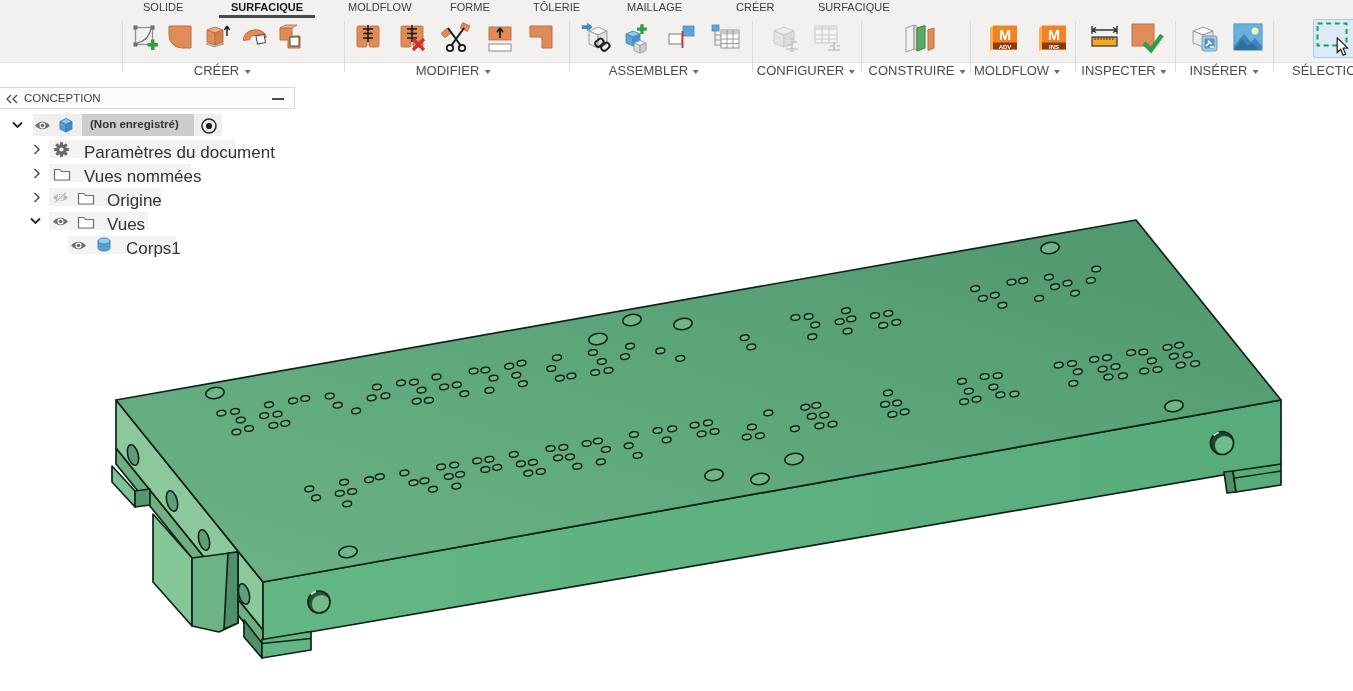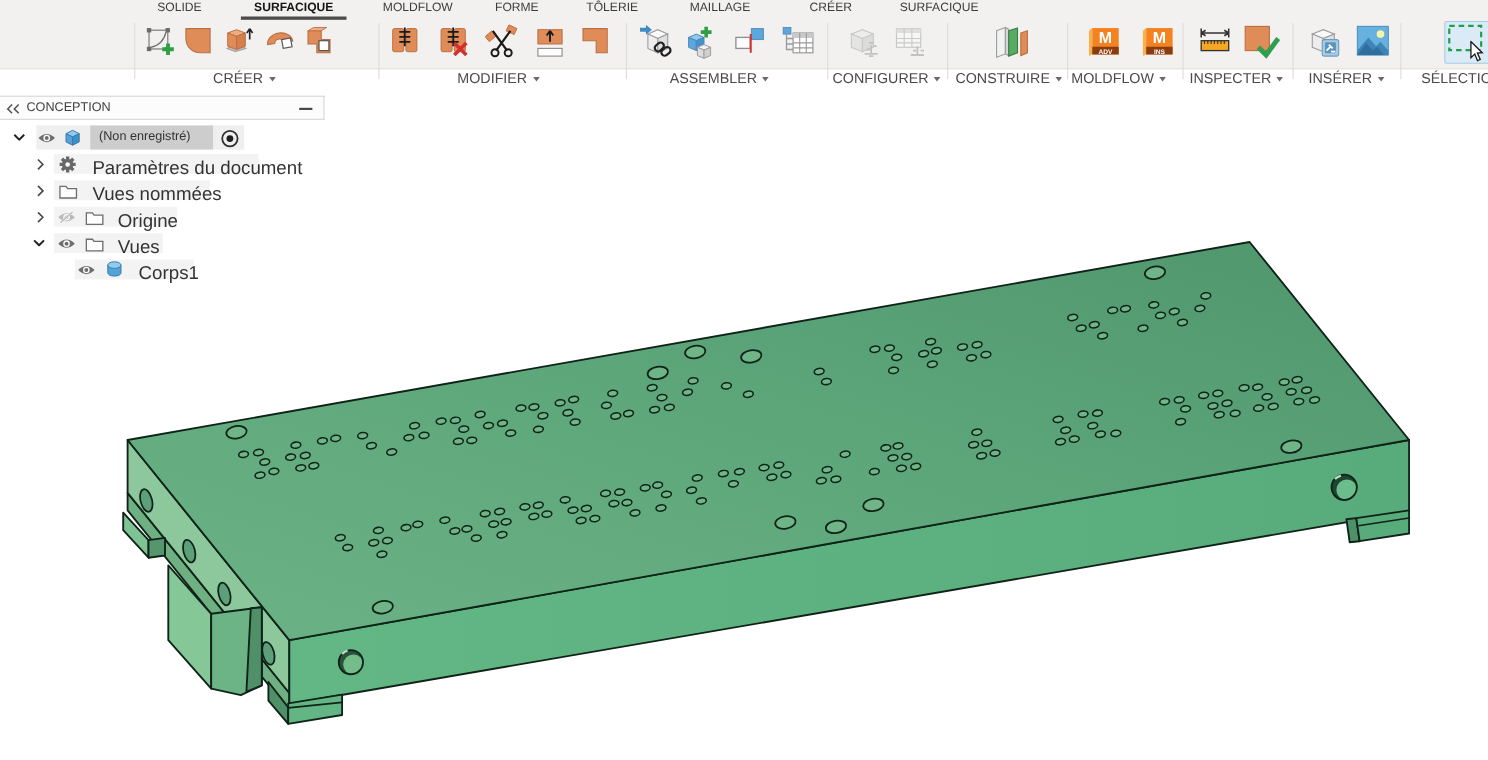--- a/index.html
+++ b/index.html
@@ -448,21 +448,21 @@
 <svg class="abs" style="left:34px;top:119px" width="17" height="13">
     <path d="M1,6.5 Q8.5,-1 16,6.5 Q8.5,14 1,6.5 Z" fill="#6e6e6e"></path>
     <circle cx="8.5" cy="6.5" r="3" fill="#fff"></circle>
     <circle cx="8.5" cy="6.5" r="1.8" fill="#6e6e6e"></circle>
   </svg>
 <svg class="abs" style="left:58px;top:117px" width="16" height="17">
 <path d="M2,4.5 L8,1.5 L14,4.5 L8,7.5 Z" fill="#8ecdf2" stroke="#3a7ca8" stroke-width="0.9"></path>
 <path d="M2,4.5 L8,7.5 L8,15 L2,12 Z" fill="#54a3d8" stroke="#3a7ca8" stroke-width="0.9"></path>
 <path d="M8,7.5 L14,4.5 L14,12 L8,15 Z" fill="#3d8fc6" stroke="#3a7ca8" stroke-width="0.9"></path>
   </svg>
-<div class="trow" style="left:90px;top:118px;font-weight:normal;color:#333;font-size:11.5px">(Non enregistré)</div>
+<div class="trow" style="left:90px;top:118px;font-weight:bold;color:#333;font-size:11.5px">(Non enregistré)</div>
 <svg class="abs" style="left:200px;top:117px" width="18" height="18">
     <circle cx="9" cy="9" r="7" fill="none" stroke="#2e2e2e" stroke-width="1.6"></circle>
     <circle cx="9" cy="9" r="3.1" fill="#1e1e1e"></circle>
   </svg>
 <div class="stripe" style="left:49px;top:140px;width:186px"></div>
 <svg class="abs" style="left:33px;top:144px" width="7" height="11">
     <path d="M1.5,1 L6,5.5 L1.5,10" stroke="#4a4a4a" stroke-width="1.5" fill="none"></path>
   </svg>
 <svg class="abs" style="left:53px;top:141px" width="17" height="17" viewBox="0 0 17 17">
 <g fill="#686868">

